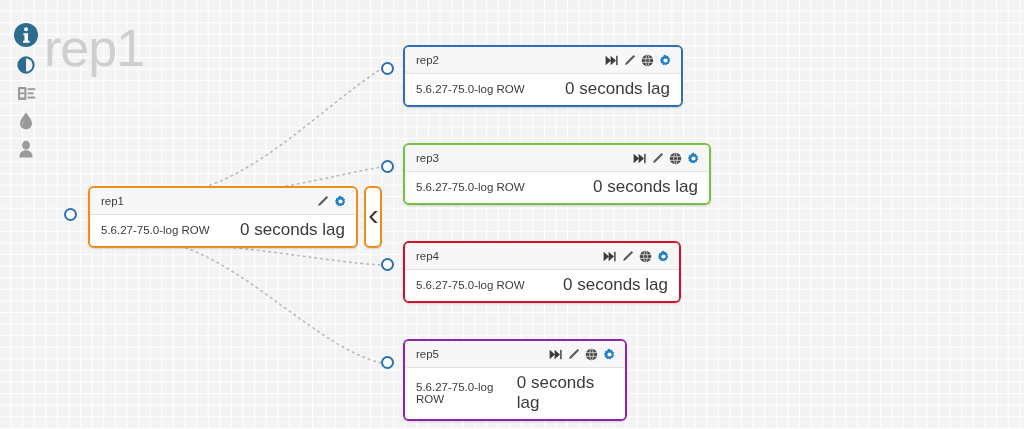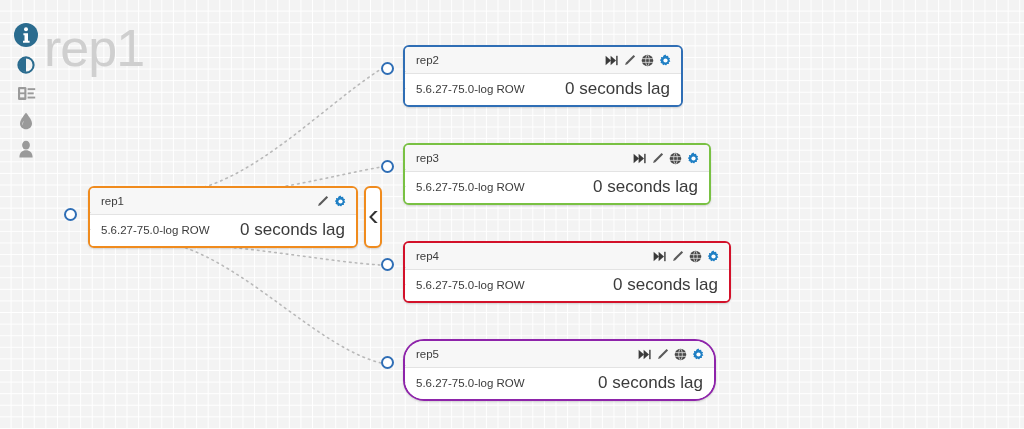--- a/index.html
+++ b/index.html
@@ -363,21 +363,21 @@
     </div>
     <div class="node-body">
       <div class="node-row">
         <span class="node-version">5.6.27-75.0-log ROW</span>
         <span class="node-lag">0 seconds lag</span>
       </div>
     </div>
   </div>
   <div class="port" style="left: 381px; top: 160px; border-color: rgb(47, 110, 181);"></div>
 
-  <div class="node" style="left: 403px; top: 241px; width: 328px; border-color: rgb(211, 17, 42);">
+  <div class="node" style="left: 403px; top: 241px; width: 278px; border-color: rgb(211, 17, 42);">
     <div class="node-notch">
       <svg width="10" height="18" viewBox="0 0 10 18">
         <path d="M9 0 L1 9 L9 18" fill="#ffffff" stroke="#8a8a8a" stroke-width="1.2"></path>
       </svg>
     </div>
     <div class="node-head">
       <span class="node-title">rep4</span>
       <span class="node-actions">
         <span class="act">
           <svg width="13" height="11" viewBox="0 0 13 11">
@@ -407,21 +407,21 @@
     </div>
     <div class="node-body">
       <div class="node-row">
         <span class="node-version">5.6.27-75.0-log ROW</span>
         <span class="node-lag">0 seconds lag</span>
       </div>
     </div>
   </div>
   <div class="port" style="left: 381px; top: 258px; border-color: rgb(47, 110, 181);"></div>
 
-  <div class="node" style="left: 403px; top: 339px; width: 313px; border-color: rgb(142, 36, 170); border-radius: 21px;">
+  <div class="node" style="left: 403px; top: 339px; width: 224px; border-color: rgb(142, 36, 170);">
     <div class="node-notch">
       <svg width="10" height="18" viewBox="0 0 10 18">
         <path d="M9 0 L1 9 L9 18" fill="#ffffff" stroke="#8a8a8a" stroke-width="1.2"></path>
       </svg>
     </div>
     <div class="node-head">
       <span class="node-title">rep5</span>
       <span class="node-actions">
         <span class="act">
           <svg width="13" height="11" viewBox="0 0 13 11">

